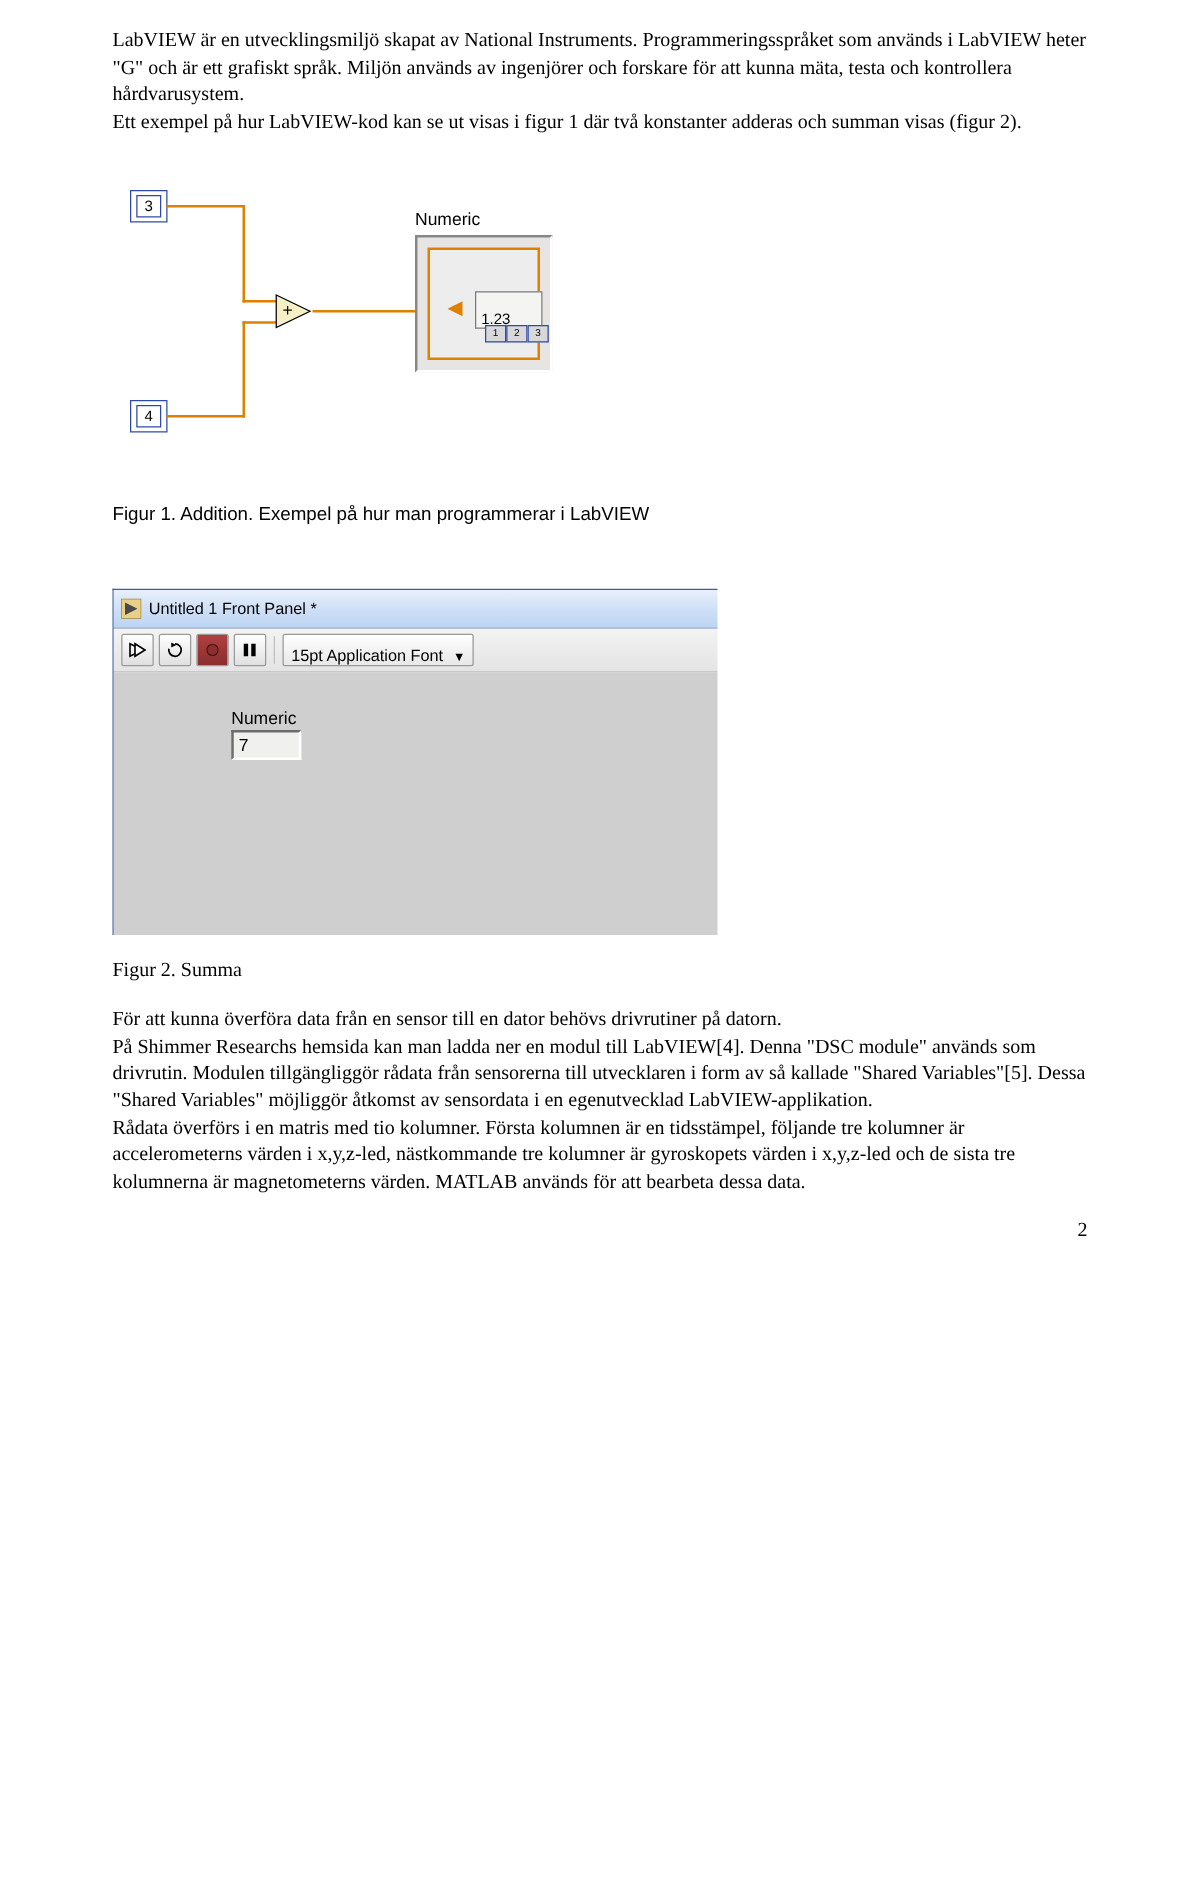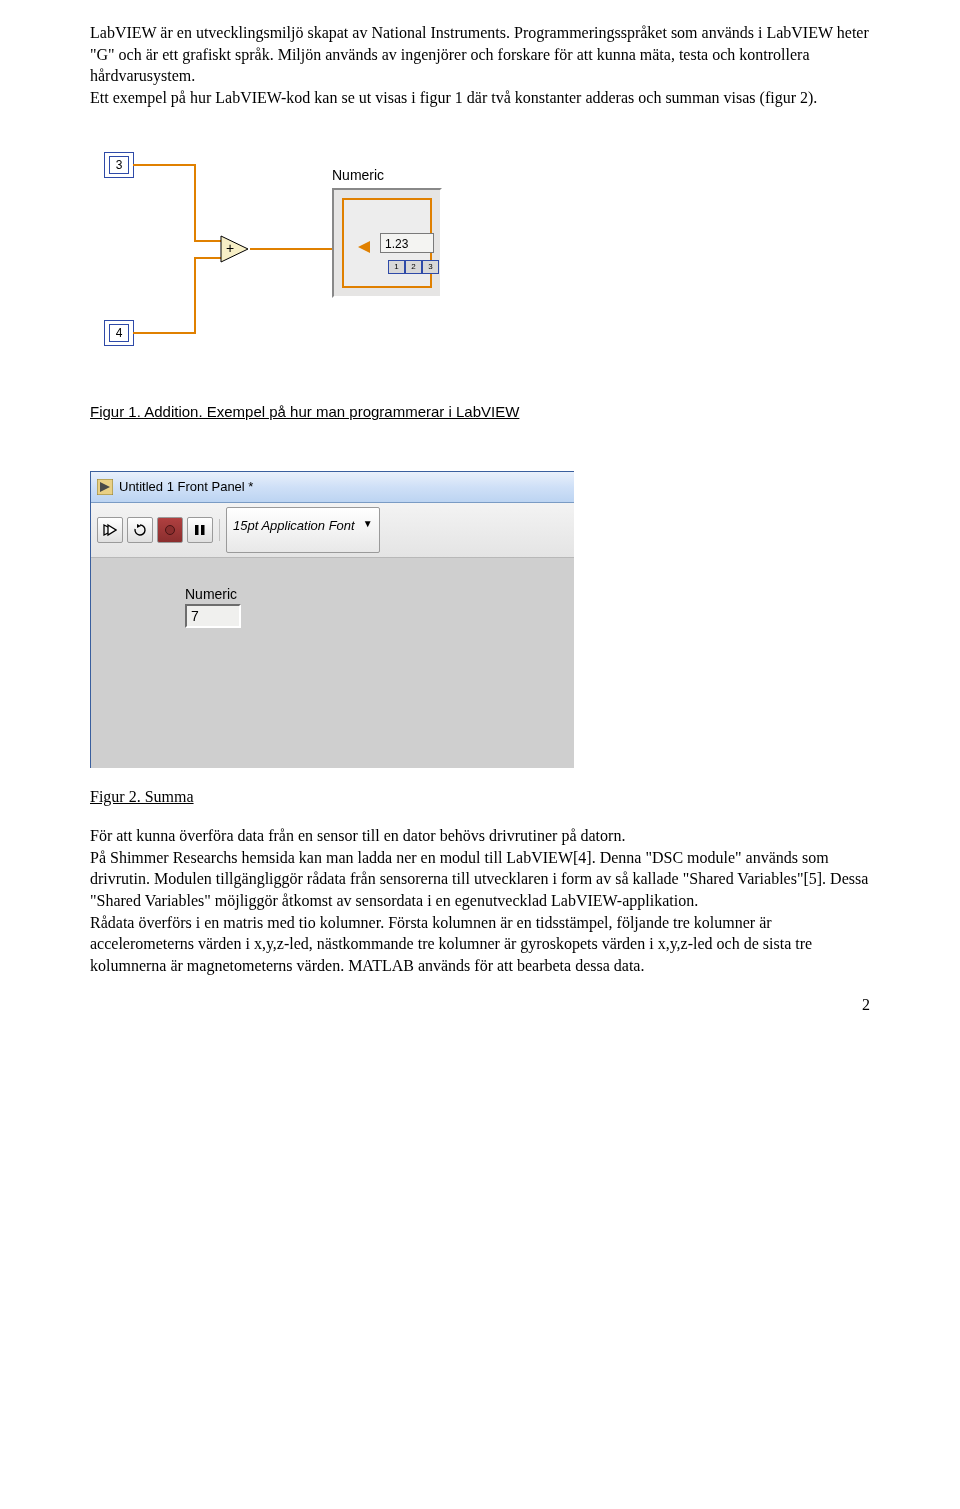--- a/index.html
+++ b/index.html
@@ -25,21 +25,20 @@
   h2 {
     font-family: Arial, Helvetica, sans-serif;
     font-size: 21px;
     font-weight: bold;
     margin: 0 0 18px 0;
   }
   .figure-caption {
     font-family: Arial, Helvetica, sans-serif;
     font-size: 15px;
     margin: 0 0 18px 0;
-    text-decoration: underline;
   }
   .big-gap {
     height: 30px;
   }
   
   .fig1 {
     position: relative;
     width: 400px;
     height: 230px;
     margin-left: -4px;
@@ -126,21 +125,21 @@
   .indicator-value {
     position: absolute;
     left: 36px;
     top: 33px;
     width: 54px;
     height: 20px;
     border: 1px solid #7a7a7a;
     background: #f4f4f2;
     font-family: Arial, sans-serif;
     font-size: 12px;
-    padding: 3px 4px;
+    padding: 14px 4px;
     box-sizing: border-box;
   }
   .indicator-mini {
     position: absolute;
     left: 44px;
     top: 60px;
     display: flex;
     gap: 0;
   }
   .mini-cell {
@@ -216,24 +215,23 @@
     background: #c0c0c0;
     margin: 0 2px;
   }
   .font-dd {
     height: 24px;
     background: linear-gradient(#ffffff, #e8e8e8);
     border: 1px solid #9a9a9a;
     border-radius: 2px;
     font-size: 13px;
     display: flex;
-    align-items: flex-start;
-    padding: 10px 6px;
+    align-items: flex-end;
+    padding: 0 6px;
     gap: 8px;
-    font-style: italic;
   }
   .dd-caret {
     font-size: 10px;
   }
   .fp-canvas {
     background: #cfcfcf;
     height: 210px;
     padding: 28px 0 0 94px;
     box-sizing: border-box;
     position: relative;

